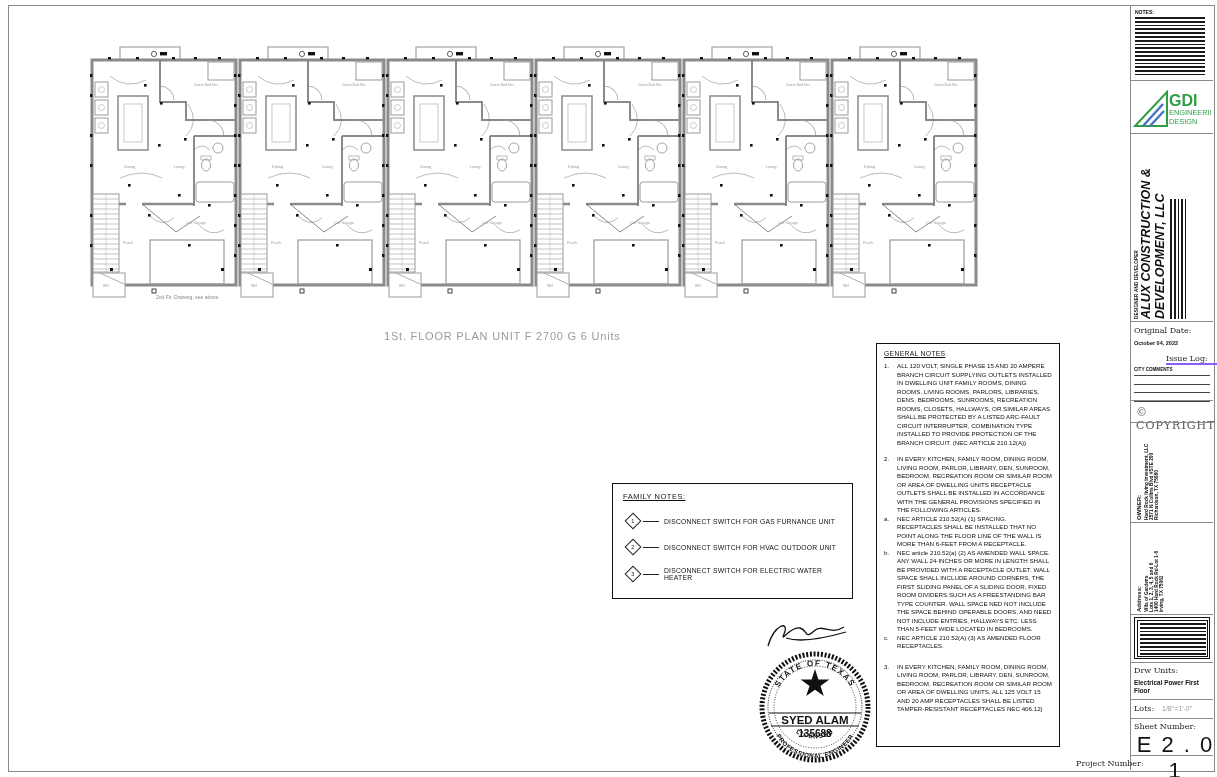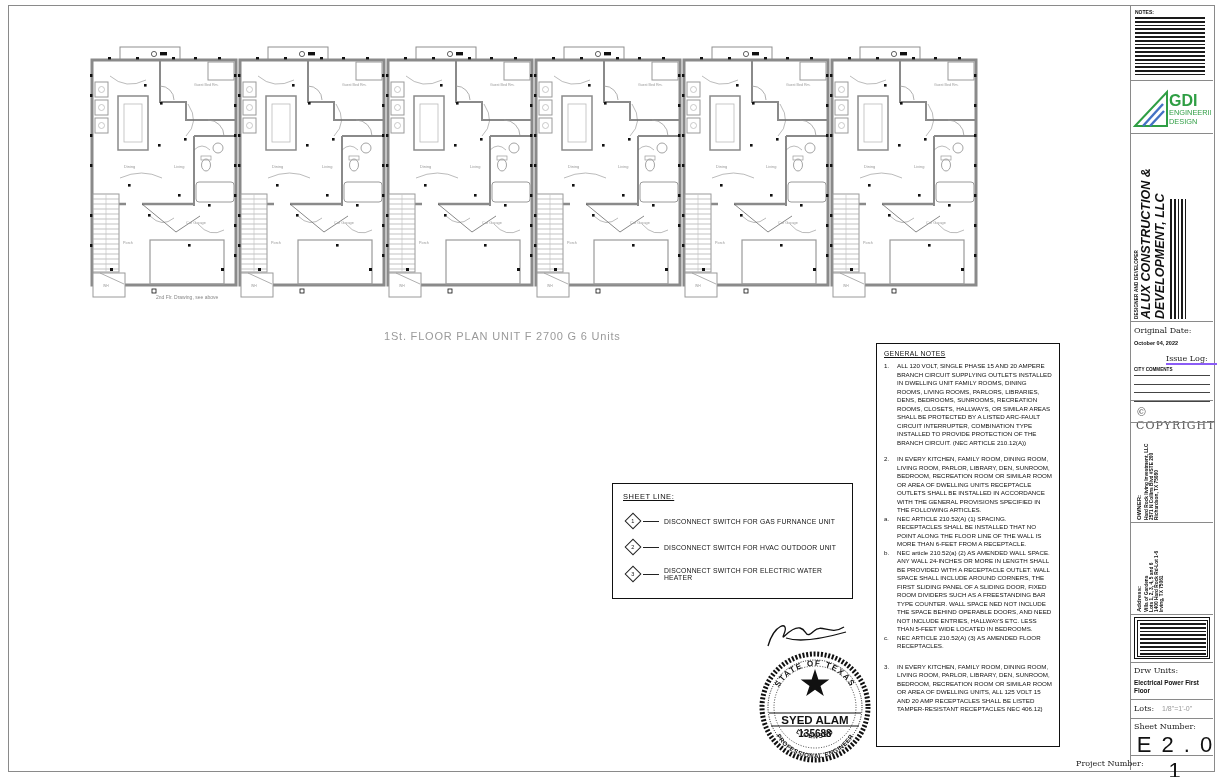--- a/index.html
+++ b/index.html
@@ -149,21 +149,21 @@
       <use href="#unit" x="296"></use>
     <use href="#unit" x="444"></use>
       <use href="#unit" x="592"></use>
       <use href="#unit" x="740"></use>
   </svg>
 
   <div class="abs" id="plan-note">2nd Flr. Drawing, see above</div>
   <div class="abs" id="plan-caption">1St. FLOOR PLAN UNIT F 2700 G 6 Units</div>
 
   <div class="abs" id="sheet-notes">
-    <div class="sn-title">SHEET LINE:</div>
+    <div class="sn-title">FAMILY NOTES:</div>
     <div class="sn-row">
       <span class="dia">
           <i>1</i>
         </span>
       <span class="sn-dash"></span>
       <span class="sn-text">DISCONNECT SWITCH FOR GAS FURNANCE UNIT</span>
     </div>
     <div class="sn-row">
       <span class="dia">
           <i>2</i>

